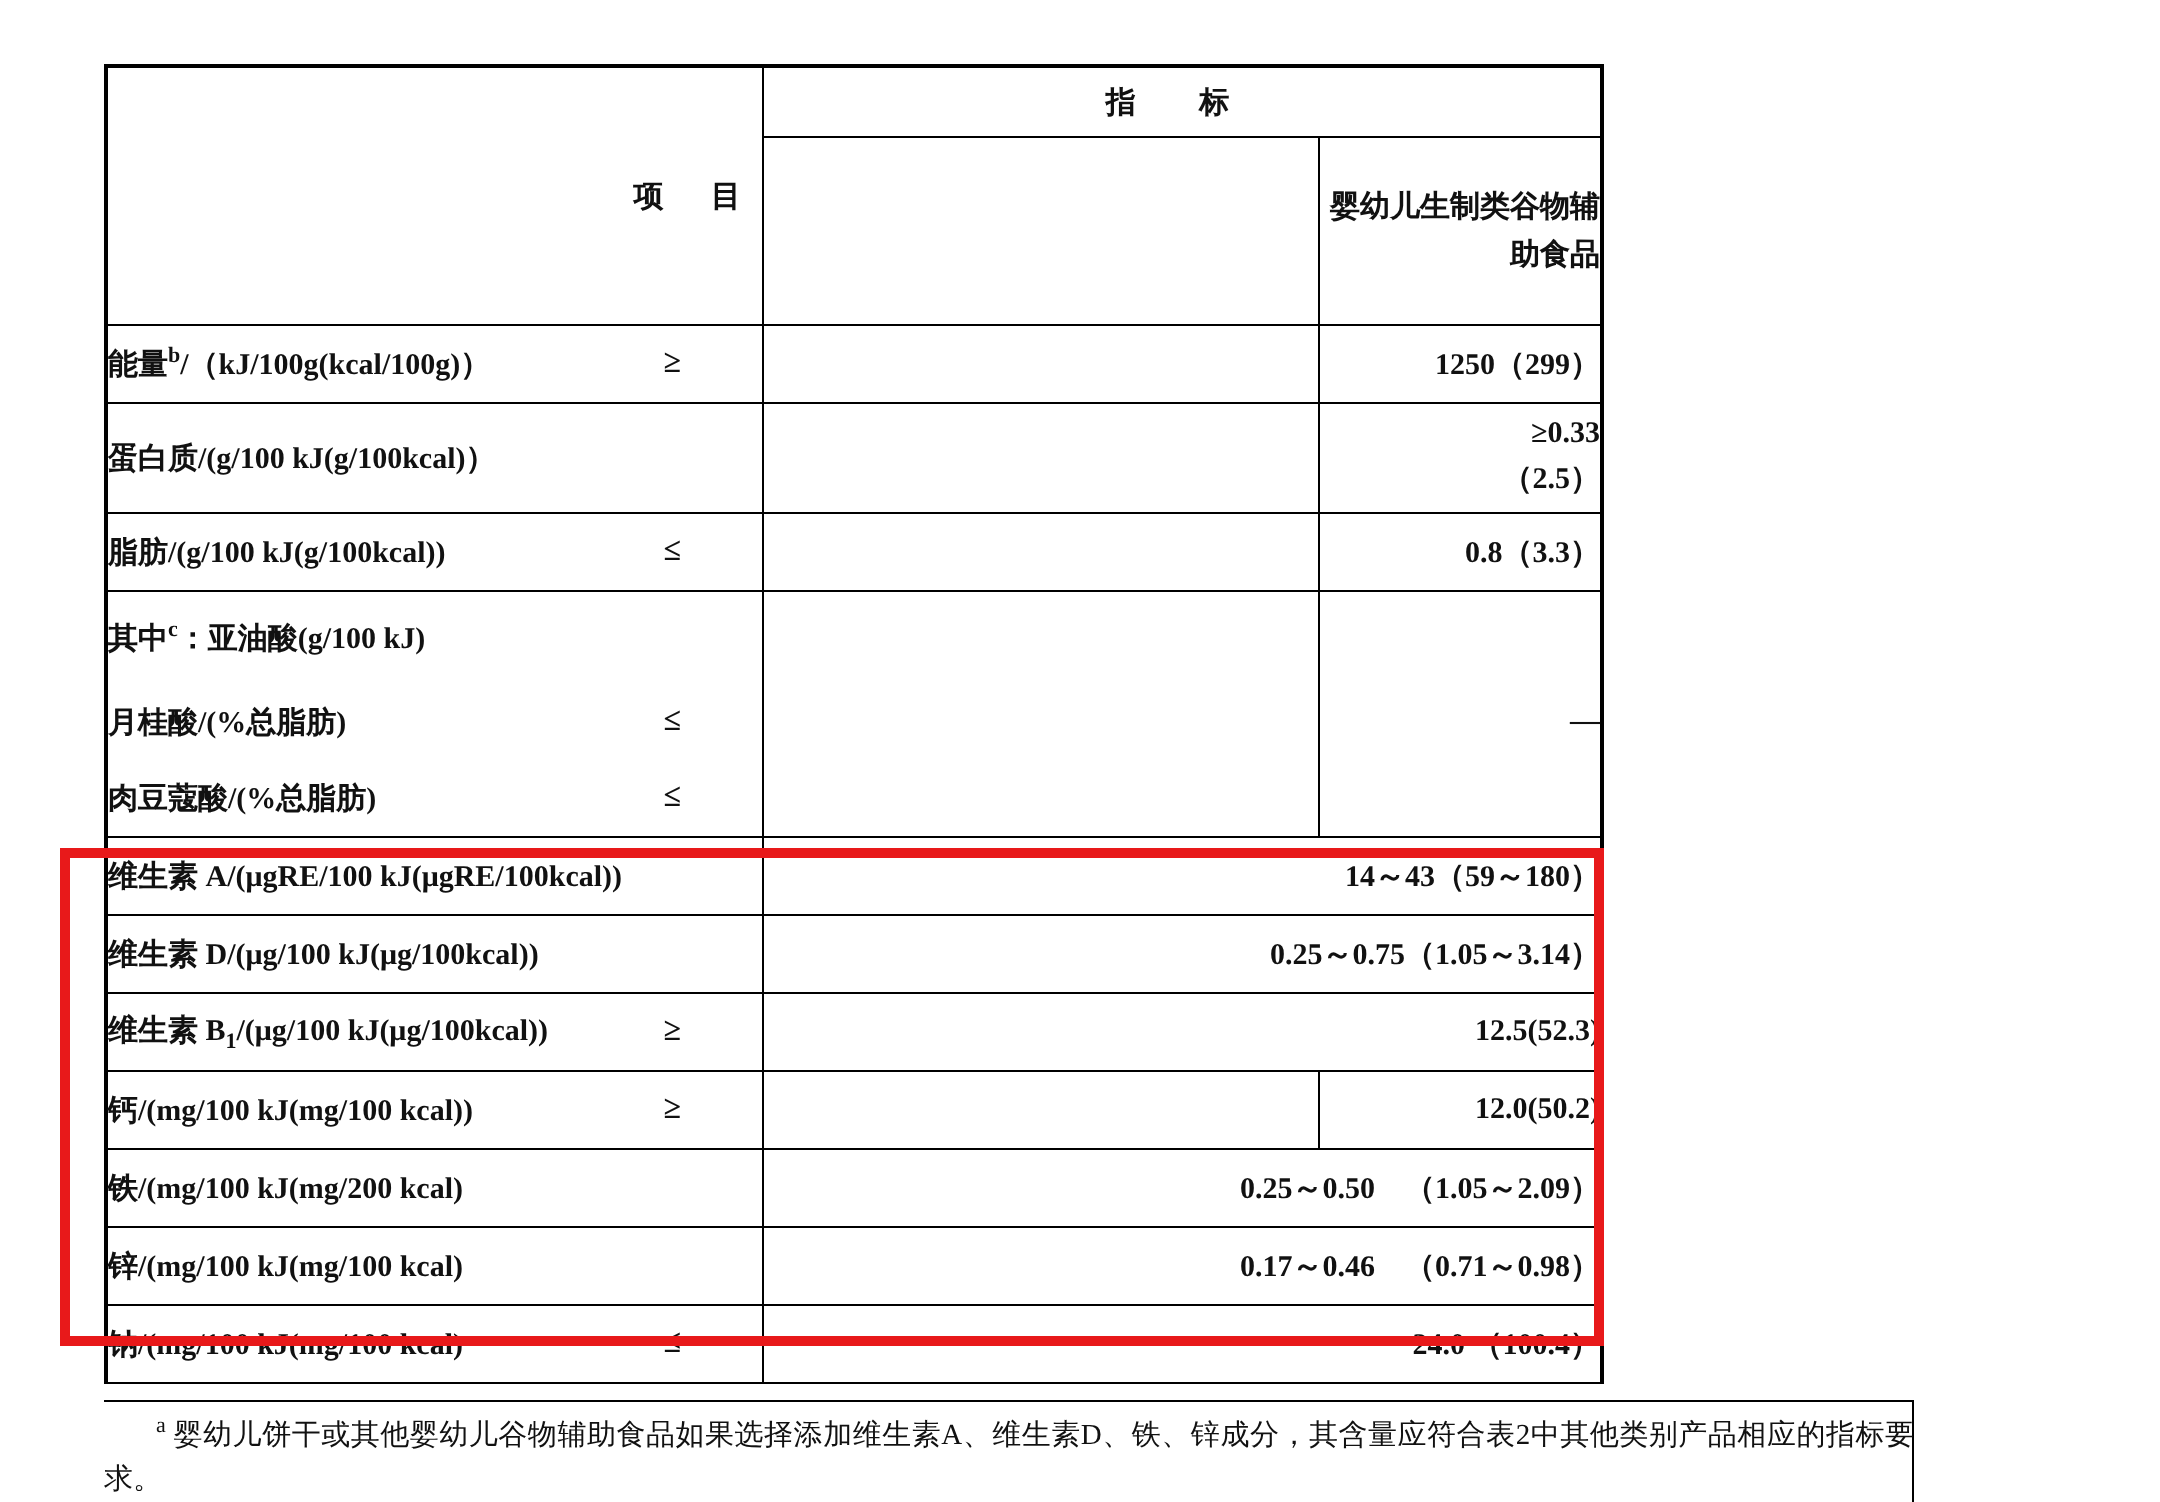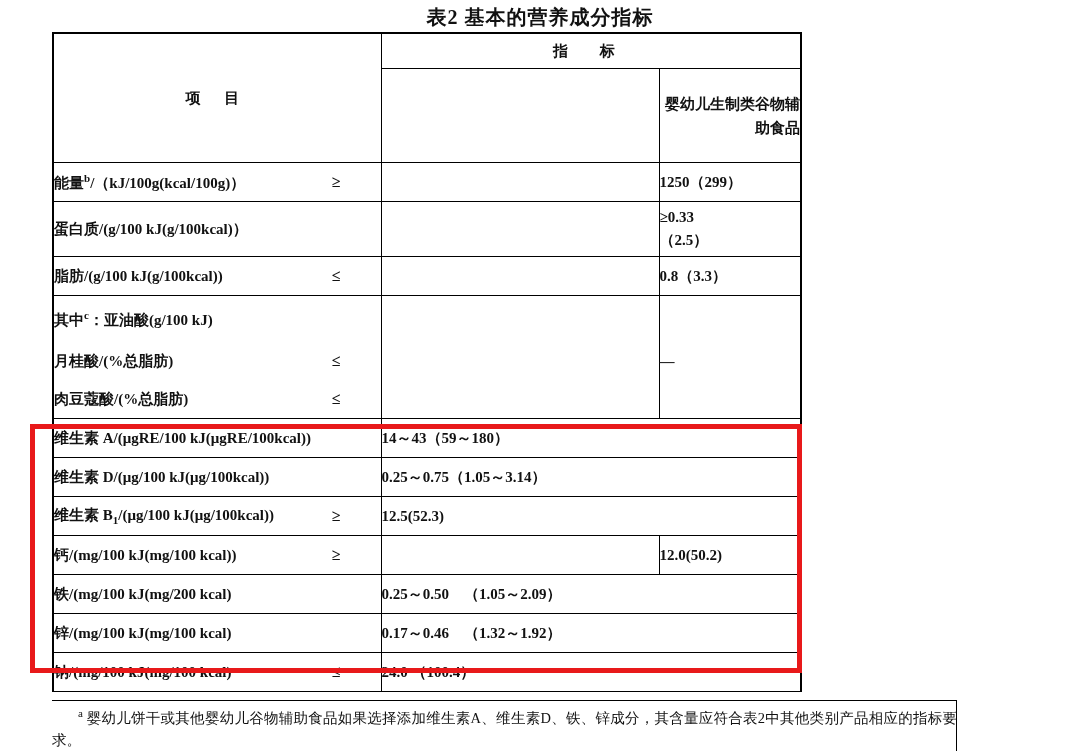--- a/index.html
+++ b/index.html
@@ -66,25 +66,25 @@
     position: relative;
   }
   .sym {
     position: absolute;
     right: 40px;
     top: 50%;
     transform: translateY(-50%);
     font-size: 16px;
   }
   .cell-val {
-    text-align: left;
+    text-align: right;
     padding: 6px 4px;
   }
   .hdr-item {
-    text-align: center;
+    text-align: right;
     height: 128px;
     letter-spacing: 10px;
     padding-left: 10px;
   }
   .hdr-zhibiao {
     text-align: center;
     height: 34px;
     letter-spacing: 14px;
     padding-left: 14px;
   }
@@ -146,21 +146,20 @@
     border: 5px solid #e8191a;
     box-sizing: border-box;
     pointer-events: none;
   }
 </style>
 </head>
 <body>
 
 <div id="page">
 
-  <div class="title">表2  基本的营养成分指标</div>
 
   <div class="tbl-wrap">
     <table class="main">
       <colgroup>
         <col style="width:328px">
         <col style="width:278px">
         <col style="width:142px">
       </colgroup>
       <tbody>
 
@@ -262,21 +261,21 @@
           <td class="cell-item t-left t-vsep t-bot">
             <span>铁/(mg/100 kJ(mg/200 kcal)</span>
           </td>
           <td class="cell-val t-right t-bot" colspan="2" style="white-space:pre">0.25～0.50    （1.05～2.09）</td>
         </tr>
 
         <tr>
           <td class="cell-item t-left t-vsep t-bot">
             <span>锌/(mg/100 kJ(mg/100 kcal)</span>
           </td>
-          <td class="cell-val t-right t-bot" colspan="2" style="white-space:pre">0.17～0.46    （1.32～1.92）</td>
+          <td class="cell-val t-right t-bot" colspan="2" style="white-space:pre">0.17～0.46    （0.71～0.98）</td>
         </tr>
 
         <tr>
           <td class="cell-item t-left t-vsep t-bot">
             <span>钠/(mg/100 kJ(mg/100 kcal)</span>
             <span class="sym">≤</span>
           </td>
           <td class="cell-val t-right t-bot" colspan="2">24.0 （100.4）</td>
         </tr>
       </tbody>

